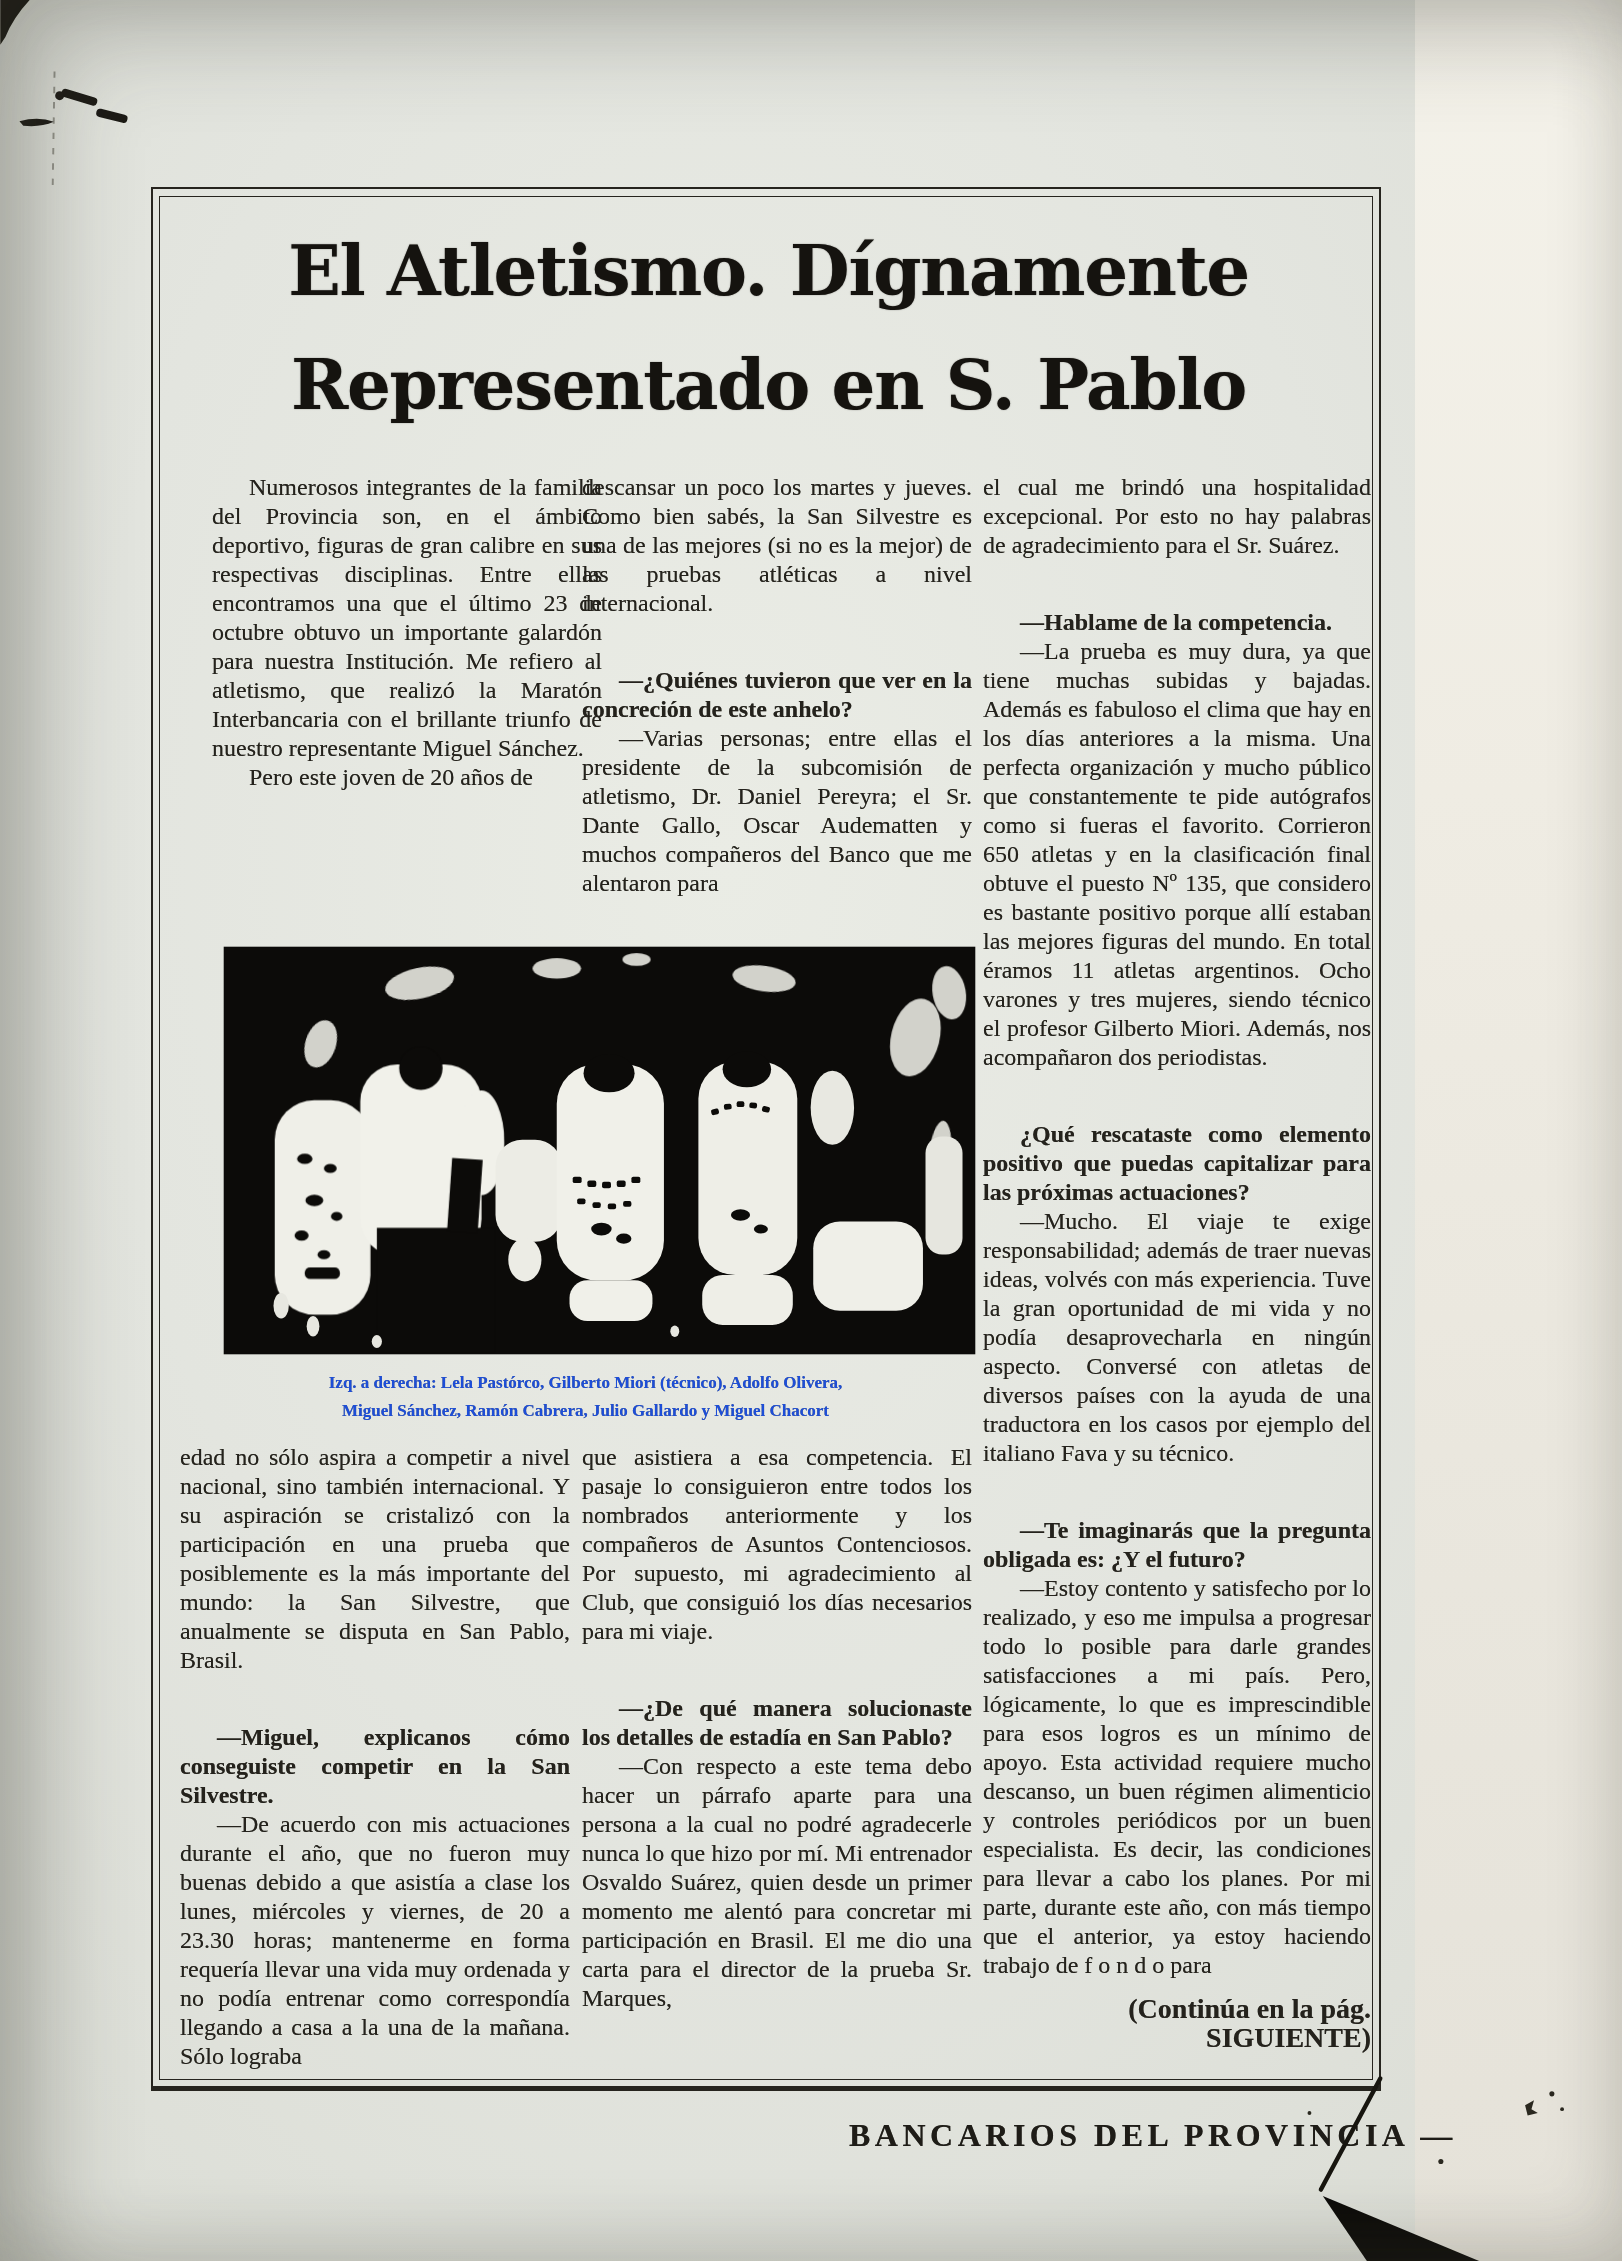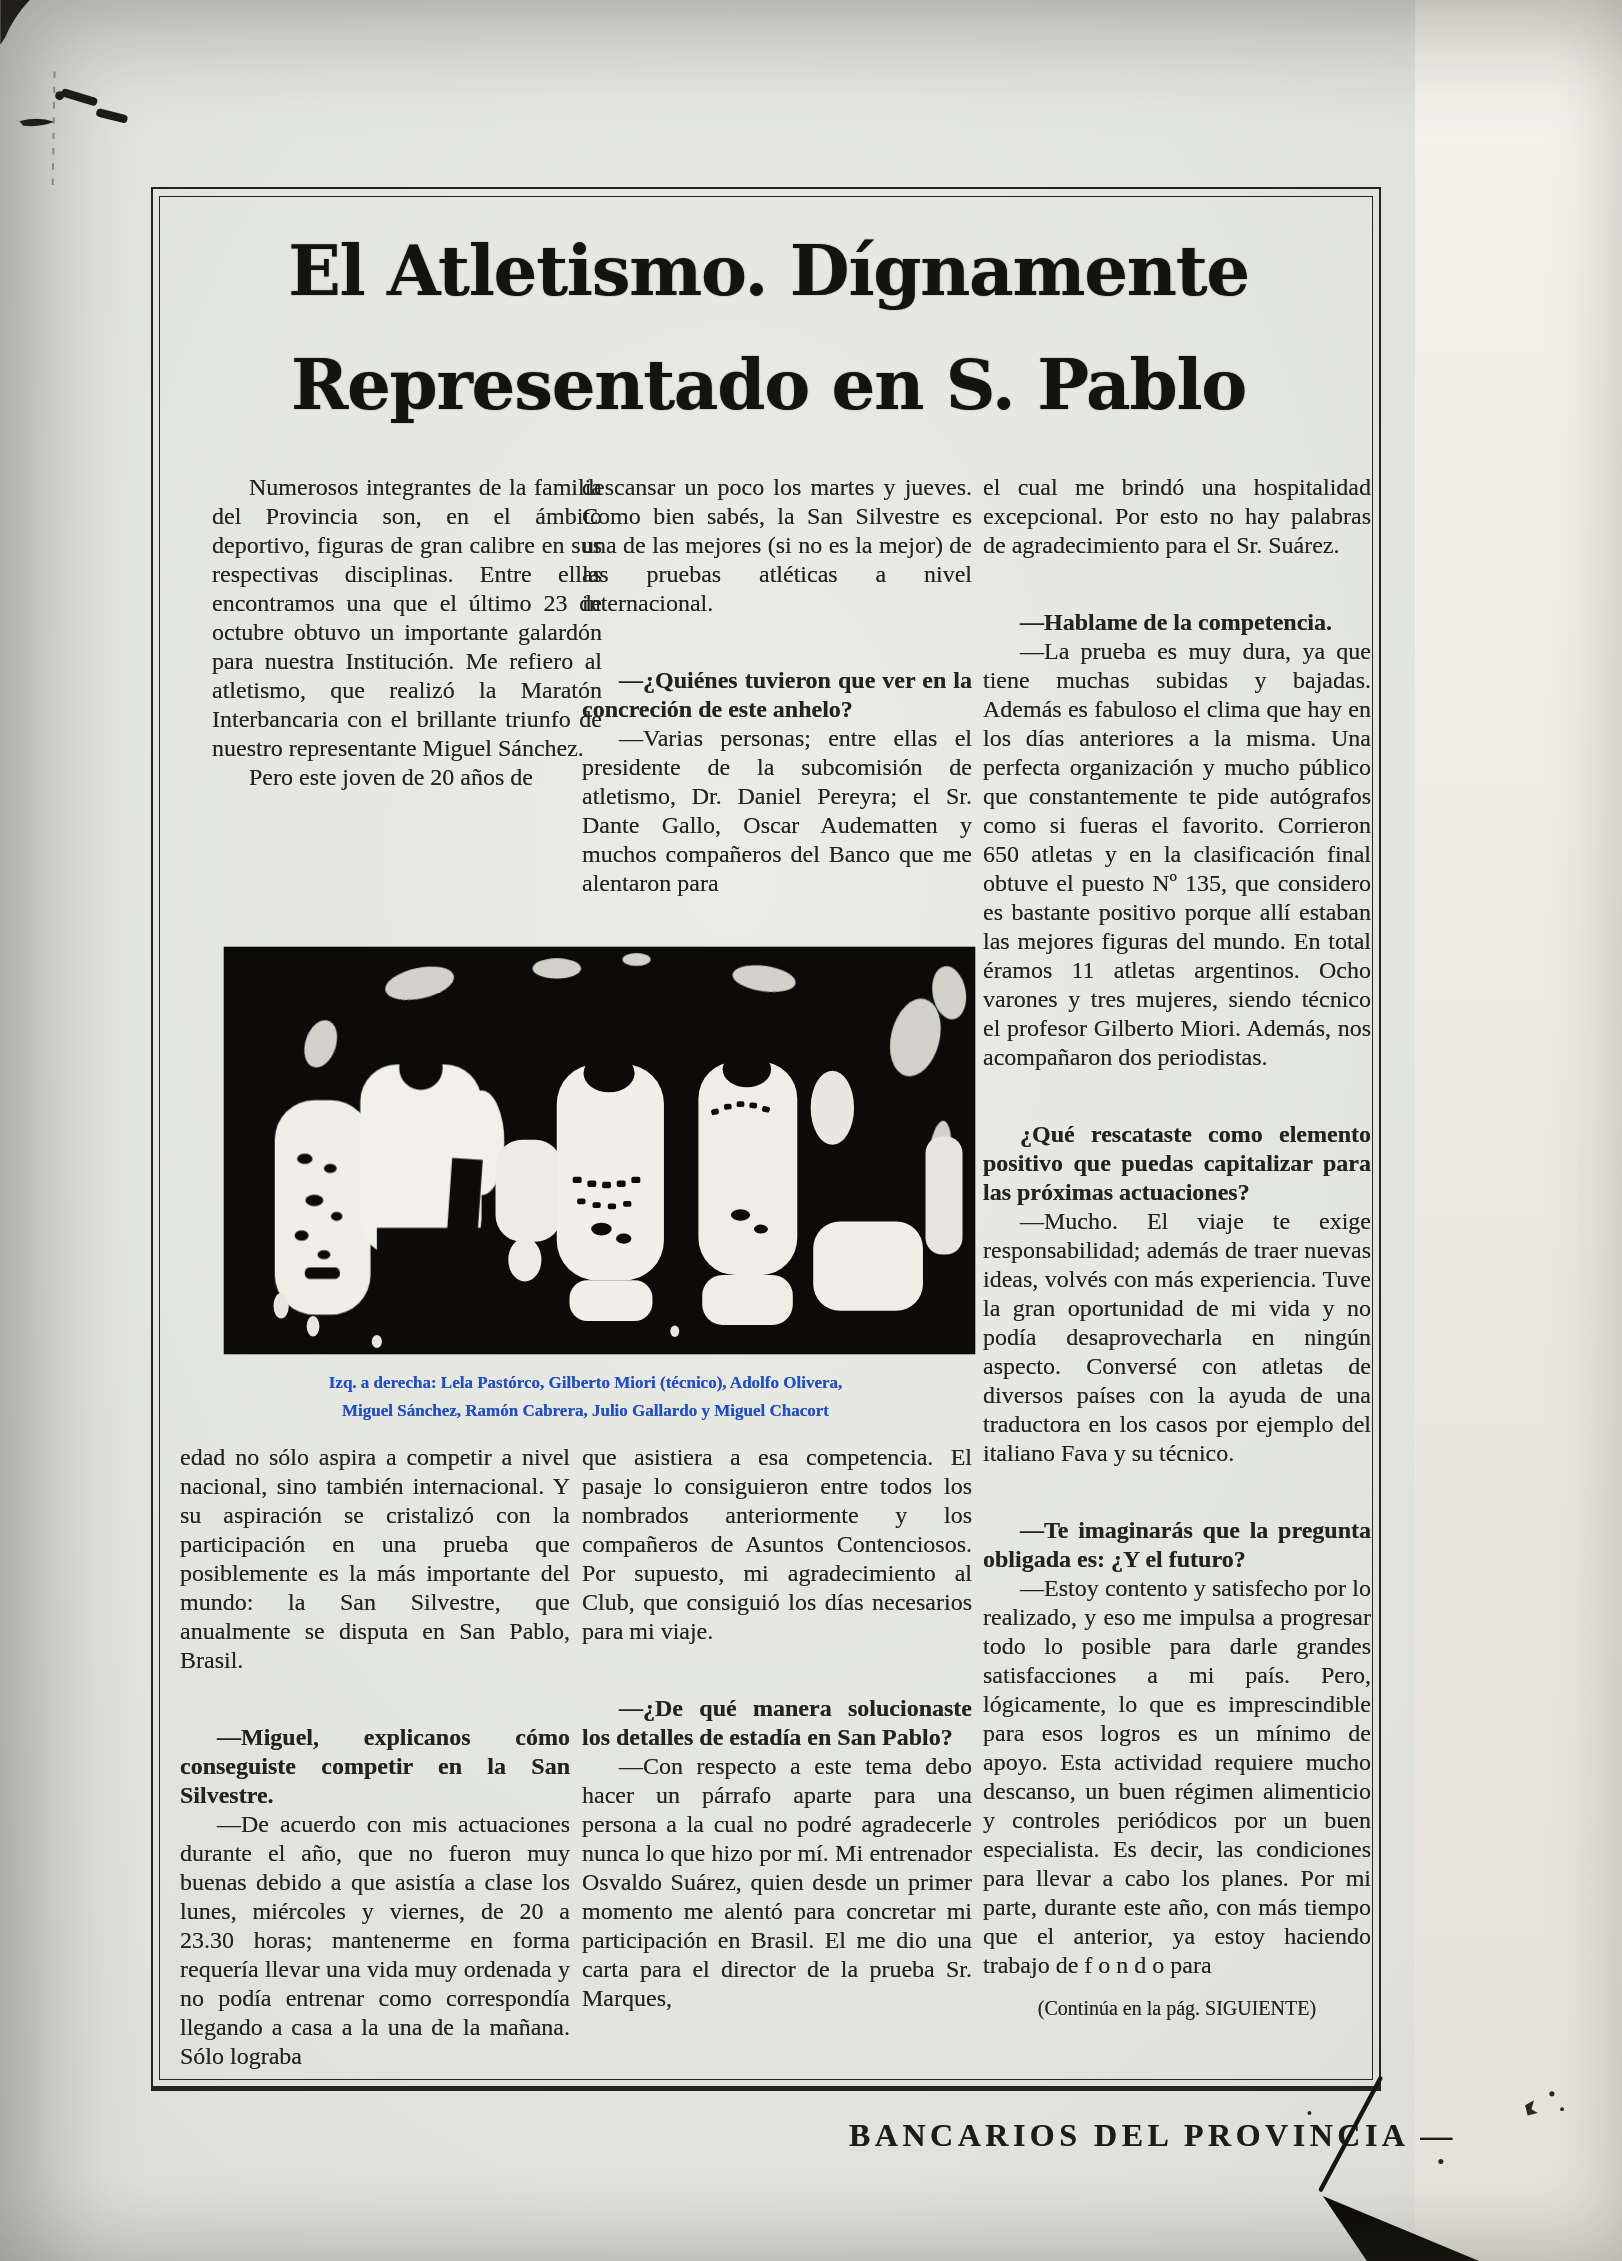--- a/index.html
+++ b/index.html
@@ -41,22 +41,22 @@
   }
   .body-col p{margin:0;padding:0;text-indent:37px;}
   .body-col p.no-indent{text-indent:0;}
   .body-col p.bold{font-weight:bold;margin-top:48px;}
   .col1-top{left:180px;top:473px;width:390px;margin-left:32px;}
   .col2-top{left:582px;top:473px;width:390px;}
   .col3{left:983px;top:473px;width:388px;}
   .col1-bot{left:180px;top:1443px;width:390px;}
   .col2-bot{left:582px;top:1443px;width:390px;}
   .continuation{
-    font-weight:normal;text-align:center;text-indent:0 !important;
-    margin-top:14px !important;font-size:20px;
+    font-weight:bold;text-align:right;text-indent:0 !important;
+    margin-top:14px !important;font-size:28px;
   }
   .photo{
     position:absolute;left:225px;top:948px;width:749px;height:405px;
     background:#0b0a09;box-shadow:0 0 0 1.3px #0b0a09;
   }
   .photo svg{display:block;width:100%;height:100%;}
   .caption{
     position:absolute;left:185px;top:1369px;width:801px;text-align:center;
     font-weight:bold;font-size:17px;line-height:28px;color:#1d4ed8;
     text-shadow:0 0 0.6px rgba(38,36,29,.6);

